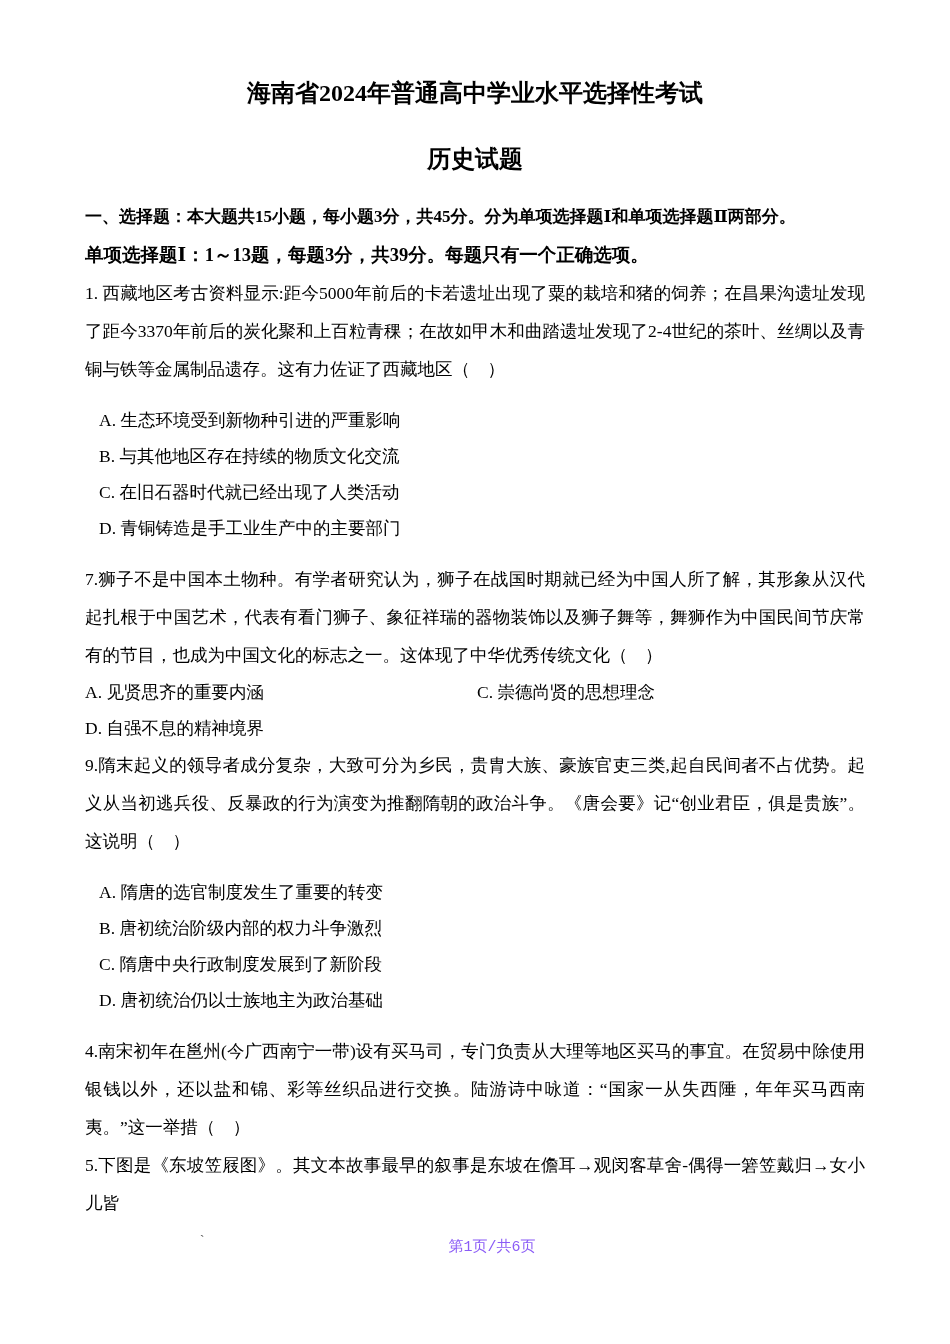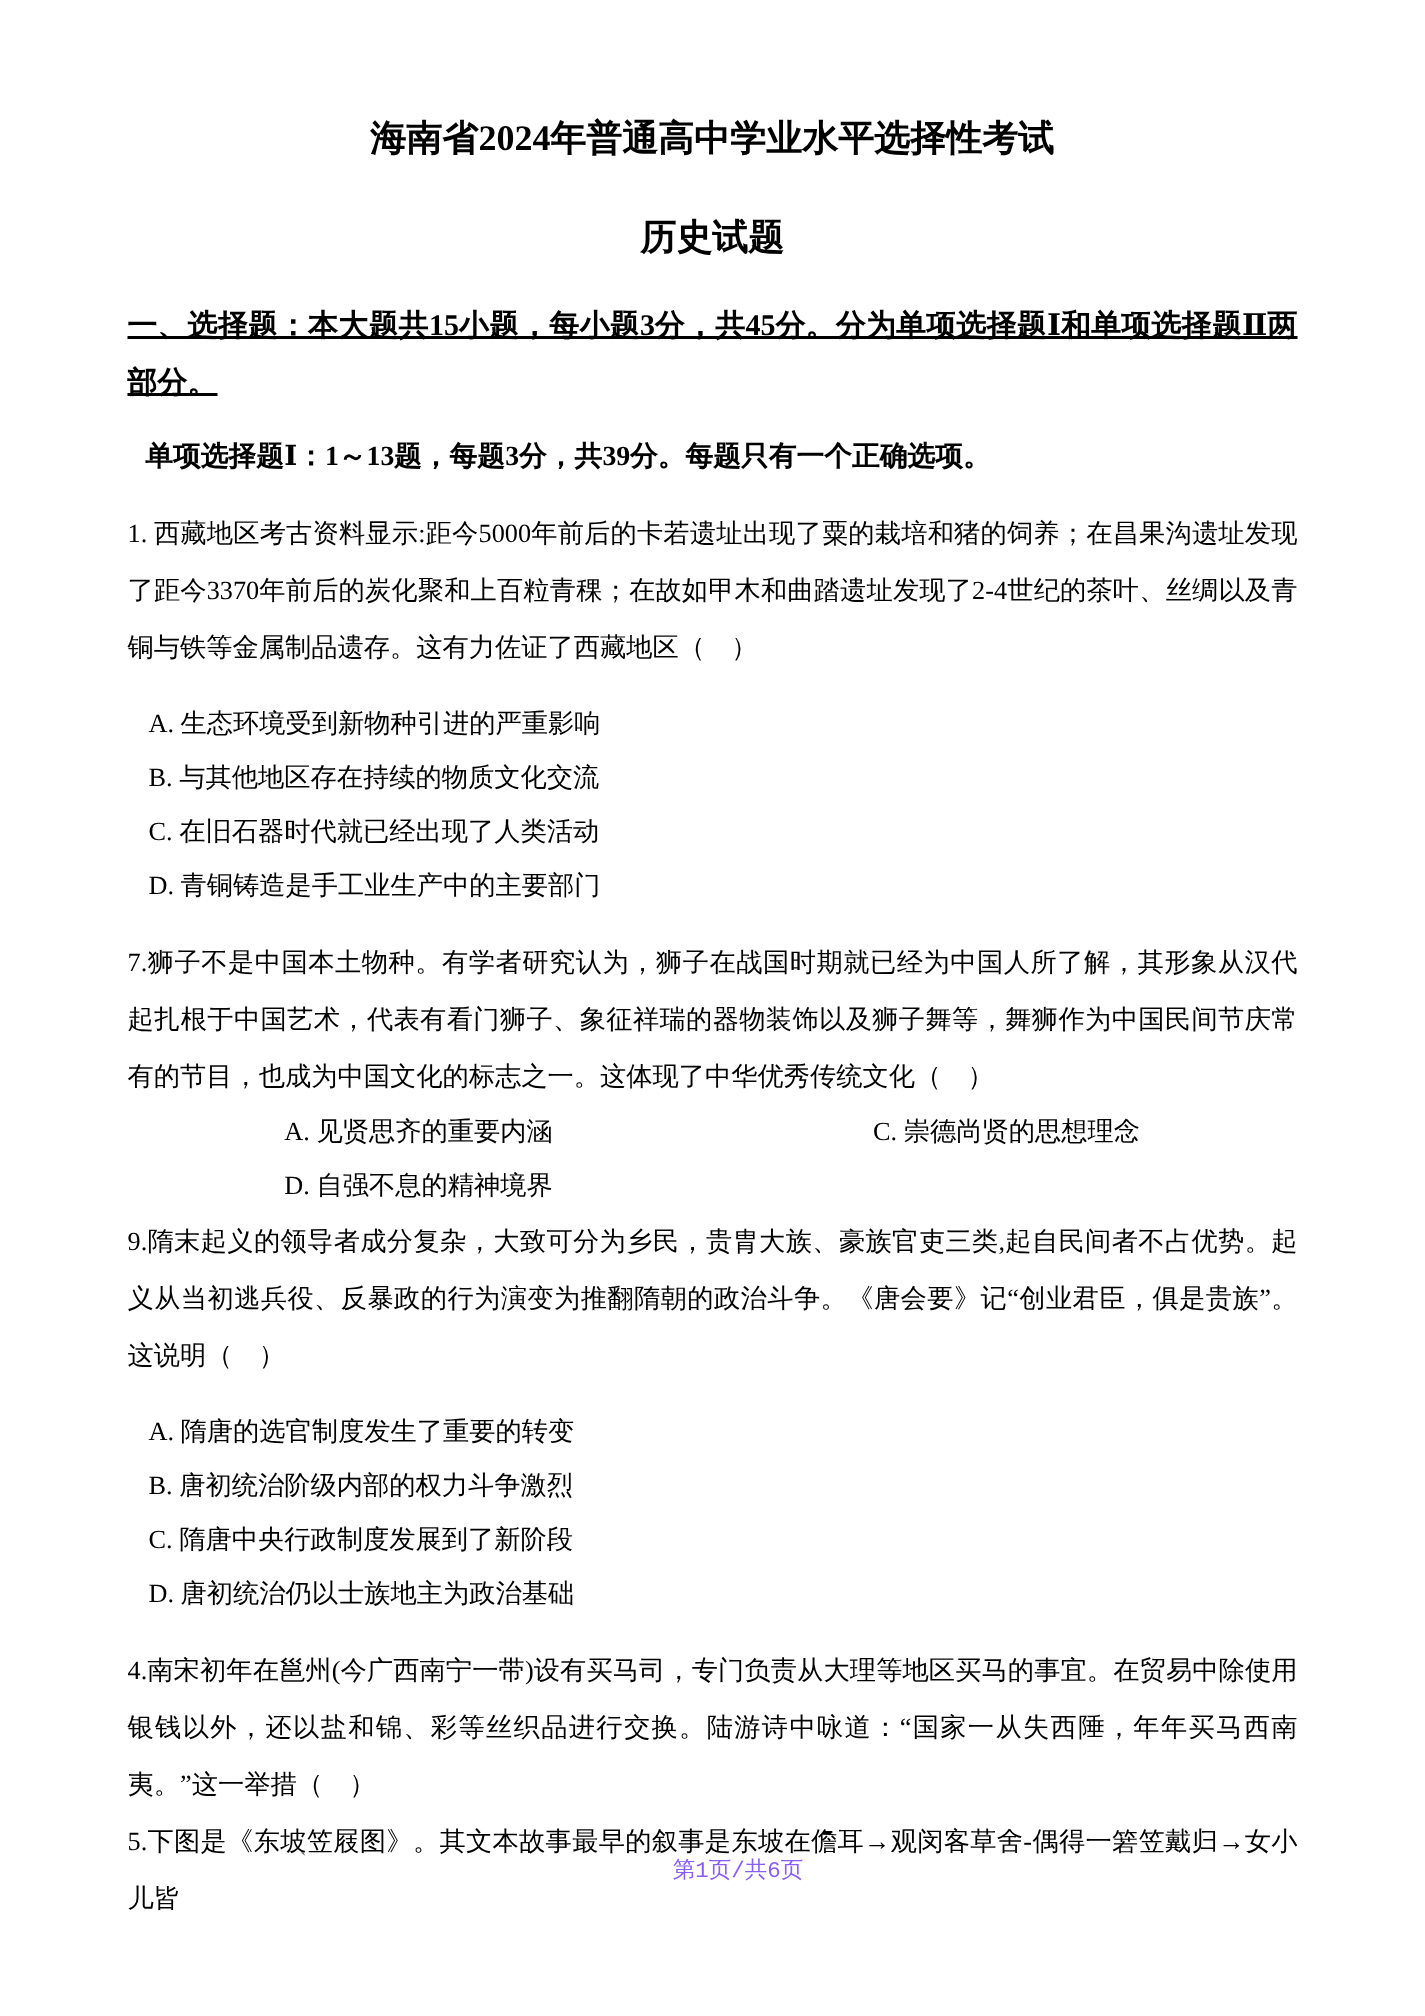--- a/index.html
+++ b/index.html
@@ -31,50 +31,48 @@
   }
   .subtitle {
     text-align: center;
     font-weight: bold;
     font-size: 24px;
     line-height: 34px;
     margin: 0 0 22px 0;
   }
   .section-header {
     font-weight: bold;
-    font-size: 20px;
+    font-size: 17px;
     line-height: 38px;
     text-align: justify;
     margin: 0;
-    text-decoration: underline;
   }
   .section-subheader {
     font-weight: bold;
     font-size: 18.5px;
     line-height: 38px;
     text-align: left;
-    margin: 12px;
+    margin: 0;
   }
   .stem {
     font-size: 17.5px;
     line-height: 38px;
     text-align: justify;
     margin: 0;
   }
   .option {
     font-size: 17.5px;
     line-height: 36px;
     margin: 0;
   }
   .options-vertical { margin: 14px; }
   .options-grid {
     display: grid;
     grid-template-columns: 1fr 1fr;
     column-gap: 4px;
-    text-align: center;
   }
   .footer {
     position: absolute;
     bottom: 88px;
     left: 17px;
     width: 950px;
     text-align: center;
     font-size: 15px;
     color: #8b5cf6;
     font-family: Liberation Mono, monospace;

